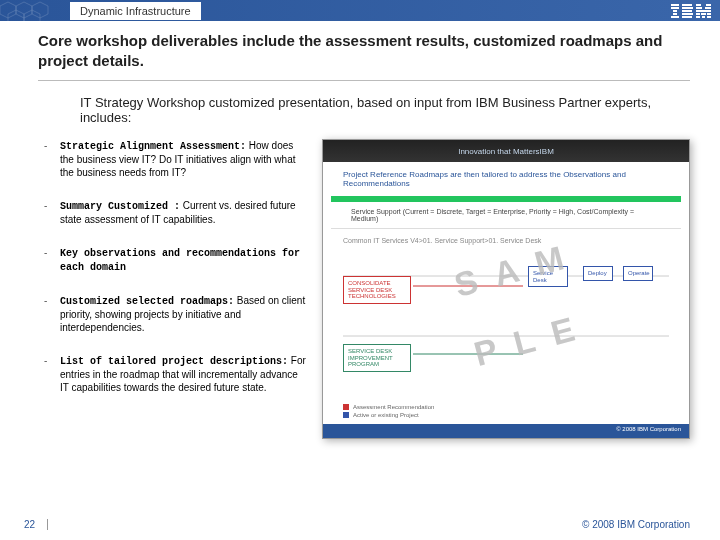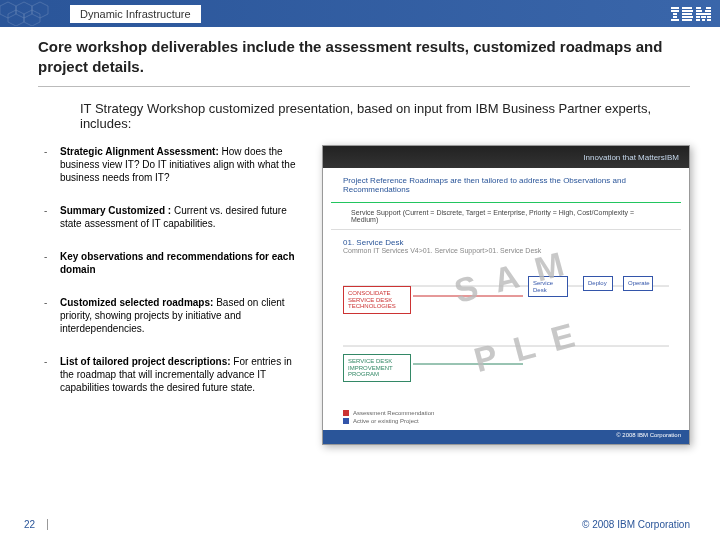--- a/index.html
+++ b/index.html
@@ -5,21 +5,21 @@
   * { margin: 0; padding: 0; box-sizing: border-box; }
   body {
     font-family: Arial, Helvetica, sans-serif;
     width: 720px;
     height: 540px;
     background: #fff;
     position: relative;
     overflow: hidden;
   }
   .topbar {
-    height: 27px;
+    height: 21px;
     background: linear-gradient(to right, #2a5599, #3a66aa);
     display: flex;
     align-items: center;
     justify-content: space-between;
     padding: 0 9px 0 40px;
     position: relative;
   }
   .hex-pattern {
     position: absolute;
     left: 0; top: 0; height: 26px; width: 110px;
@@ -70,45 +70,45 @@
     padding-left: 6px;
   }
   .bullet {
     display: flex;
     gap: 8px;
     margin-bottom: 20px;
     font-size: 10px;
     line-height: 1.3;
   }
   .dash { flex: 0 0 8px; color: #555; }
-  .bullet .title { font-weight: bold; }
+  .bullet .title { font-weight: bold; font-family: Liberation Mono, monospace; }
   .sample-box {
     flex: 1;
     border: 1px solid #999;
     box-shadow: 2px 2px 8px rgba(0,0,0,0.3);
     height: 300px;
     position: relative;
     background: #fff;
     font-size: 7px;
   }
   .sample-header {
     height: 22px;
     background: linear-gradient(to bottom, #222, #333);
     color: #c4d6ea;
     display: flex;
     align-items: center;
-    justify-content: flex-end;
+    justify-content: center;
     padding: 0 10px;
     font-size: 8px;
   }
   .sample-title-area {
     padding: 8px 12px;
     color: #2a5599;
     font-size: 8px;
-    border-bottom: 1px solid #22c55e;
+    border-bottom: 6px solid #22c55e;
     margin: 0 8px;
   }
   .sample-subline {
     padding: 6px 20px;
     color: #444;
     font-size: 7px;
     border-bottom: 1px solid #ddd;
     margin: 0 8px;
   }
   .sample-section {
@@ -252,21 +252,20 @@
     </div>
 
     <div class="sample-box">
       <div class="sample-header">
         <span>Innovation that Matters</span>
         <span>IBM</span>
       </div>
       <div class="sample-title-area">Project Reference Roadmaps are then tailored to address the Observations and Recommendations</div>
       <div class="sample-subline">Service Support (Current = Discrete, Target = Enterprise, Priority = High, Cost/Complexity = Medium)</div>
       <div class="sample-section">
-        <div>01. Service Desk</div>
         <div style="color:#888;font-size:7px">Common IT Services V4&gt;01. Service Support&gt;01. Service Desk</div>
       </div>
       <div class="diagram-area">
         <svg width="100%" height="100%" style="position:absolute">
           <line x1="0" y1="20" x2="330" y2="20" stroke="#ccc"></line>
           <line x1="0" y1="80" x2="330" y2="80" stroke="#ccc"></line>
           <line x1="70" y1="30" x2="180" y2="30" stroke="#cc3333" marker-end=""></line>
           <line x1="70" y1="98" x2="180" y2="98" stroke="#338866"></line>
         </svg>
         <div class="dbox red" style="left:0;top:20px;width:68px">CONSOLIDATE SERVICE DESK TECHNOLOGIES</div>

